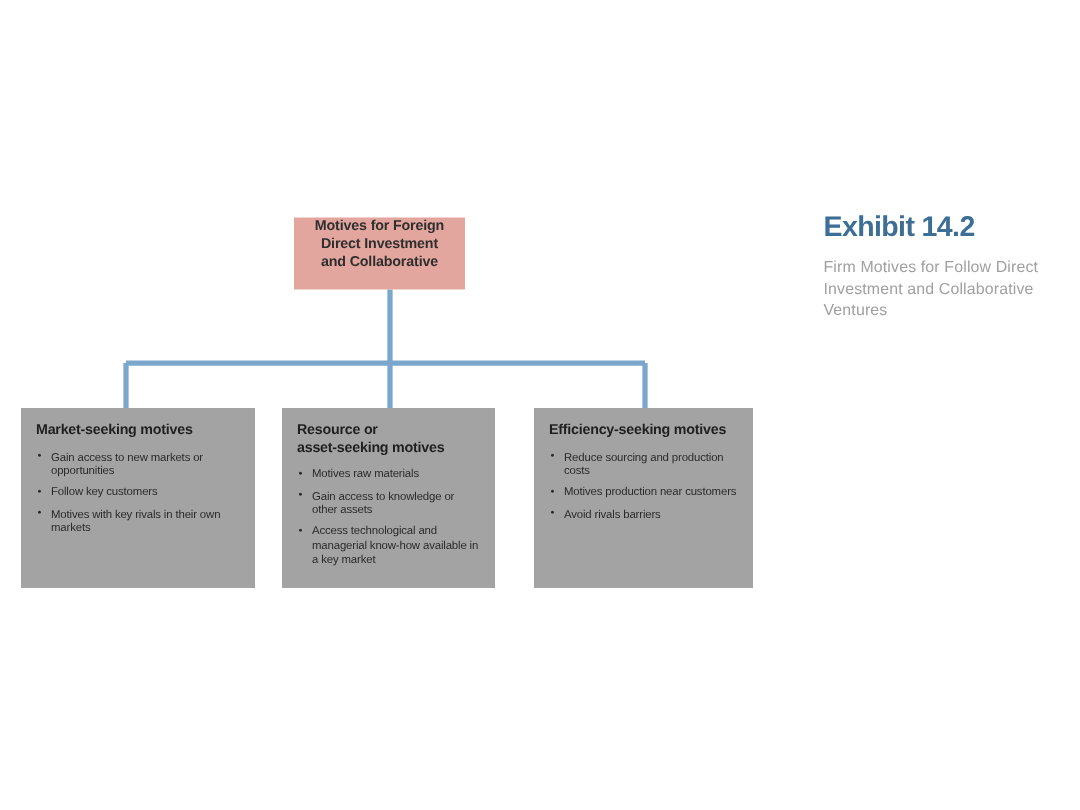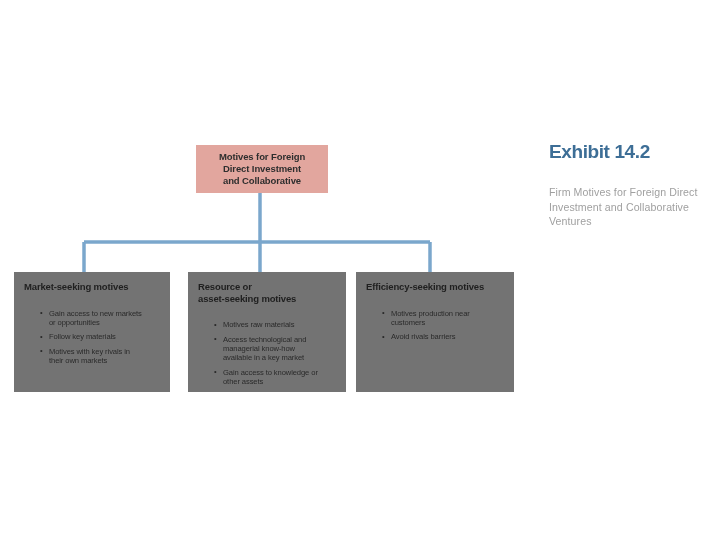--- a/index.html
+++ b/index.html
@@ -31,65 +31,65 @@
     width: 720px;
     height: 540px;
     pointer-events: none;
   }
 
   
   .root-box {
     position: absolute;
     left: 196px;
     top: 145px;
-    width: 132px;
+    width: 114px;
     height: 48px;
     background: #e2a69e;
     box-sizing: border-box;
     display: flex;
-    align-items: center;
+    align-items: flex-start;
     justify-content: center;
   }
   .root-title {
     color: #2e2e2e;
     font-size: 9.5px;
     font-weight: bold;
     line-height: 12.2px;
     text-align: center;
     letter-spacing: -0.1px;
     padding: 0 4px;
   }
   .root-title span { display: block; }
 
   
   .leaf-box {
     position: absolute;
     top: 272px;
     height: 120px;
-    background: #737373;
+    background: #a3a3a3;
     box-sizing: border-box;
     padding: 9px 9px 6px 10px;
   }
   .leaf-box.leaf-1 { left: 14px;  width: 156px; }
-  .leaf-box.leaf-2 { left: 188px; width: 158px; }
-  .leaf-box.leaf-3 { left: 356px; width: 158px; }
+  .leaf-box.leaf-2 { left: 188px; width: 142px; }
+  .leaf-box.leaf-3 { left: 356px; width: 146px; }
 
   .leaf-title {
     color: #1f1f1f;
     font-size: 9.5px;
     font-weight: bold;
     line-height: 11.6px;
     letter-spacing: -0.15px;
     margin: 0 0 7px 0;
   }
   .leaf-title span { display: block; }
 
   .leaf-list {
     list-style: none;
-    margin: 16px;
+    margin: 1px;
     padding: 0;
   }
   .leaf-list li {
     position: relative;
     color: #2a2a2a;
     font-size: 7.6px;
     line-height: 9.4px;
     letter-spacing: -0.1px;
     padding-left: 9px;
     margin-bottom: 5px;
@@ -109,21 +109,21 @@
     left: 549px;
     top: 141px;
     width: 165px;
   }
   .exhibit-title {
     color: #3d6e96;
     font-size: 19px;
     font-weight: bold;
     letter-spacing: -0.4px;
     line-height: 22px;
-    margin: 0 0 22px 0;
+    margin: 0 0 8px 0;
   }
   .exhibit-caption {
     color: #a0a0a0;
     font-size: 10.6px;
     font-weight: normal;
     line-height: 14.5px;
     letter-spacing: 0.1px;
     margin: 0;
   }
 </style>
@@ -152,45 +152,46 @@
       <span>and Collaborative</span>
     </div>
   </div>
 
   <div class="leaf-box leaf-1">
     <div class="leaf-title">
       <span>Market-seeking motives</span>
     </div>
     <ul class="leaf-list">
       <li>Gain access to new markets or opportunities</li>
-      <li>Follow key materials</li>
+      <li>Follow key customers</li>
       <li>Motives with key rivals in their own markets</li>
     </ul>
   </div>
 
   <div class="leaf-box leaf-2">
     <div class="leaf-title">
       <span>Resource or</span>
       <span>asset-seeking motives</span>
     </div>
     <ul class="leaf-list">
       <li>Motives raw materials</li>
+      <li>Gain access to knowledge or other assets</li>
       <li>Access technological and managerial know-how available in a key market</li>
-      <li>Gain access to knowledge or other assets</li>
     </ul>
   </div>
 
   <div class="leaf-box leaf-3">
     <div class="leaf-title">
       <span>Efficiency-seeking motives</span>
     </div>
     <ul class="leaf-list">
+      <li>Reduce sourcing and production costs</li>
       <li>Motives production near customers</li>
       <li>Avoid rivals barriers</li>
     </ul>
   </div>
 
   <div class="exhibit-block">
     <h1 class="exhibit-title">Exhibit 14.2</h1>
-    <p class="exhibit-caption">Firm Motives for Foreign Direct Investment and Collaborative Ventures</p>
+    <p class="exhibit-caption">Firm Motives for Follow Direct Investment and Collaborative Ventures</p>
   </div>
 
 </div>
 
 </body></html>

